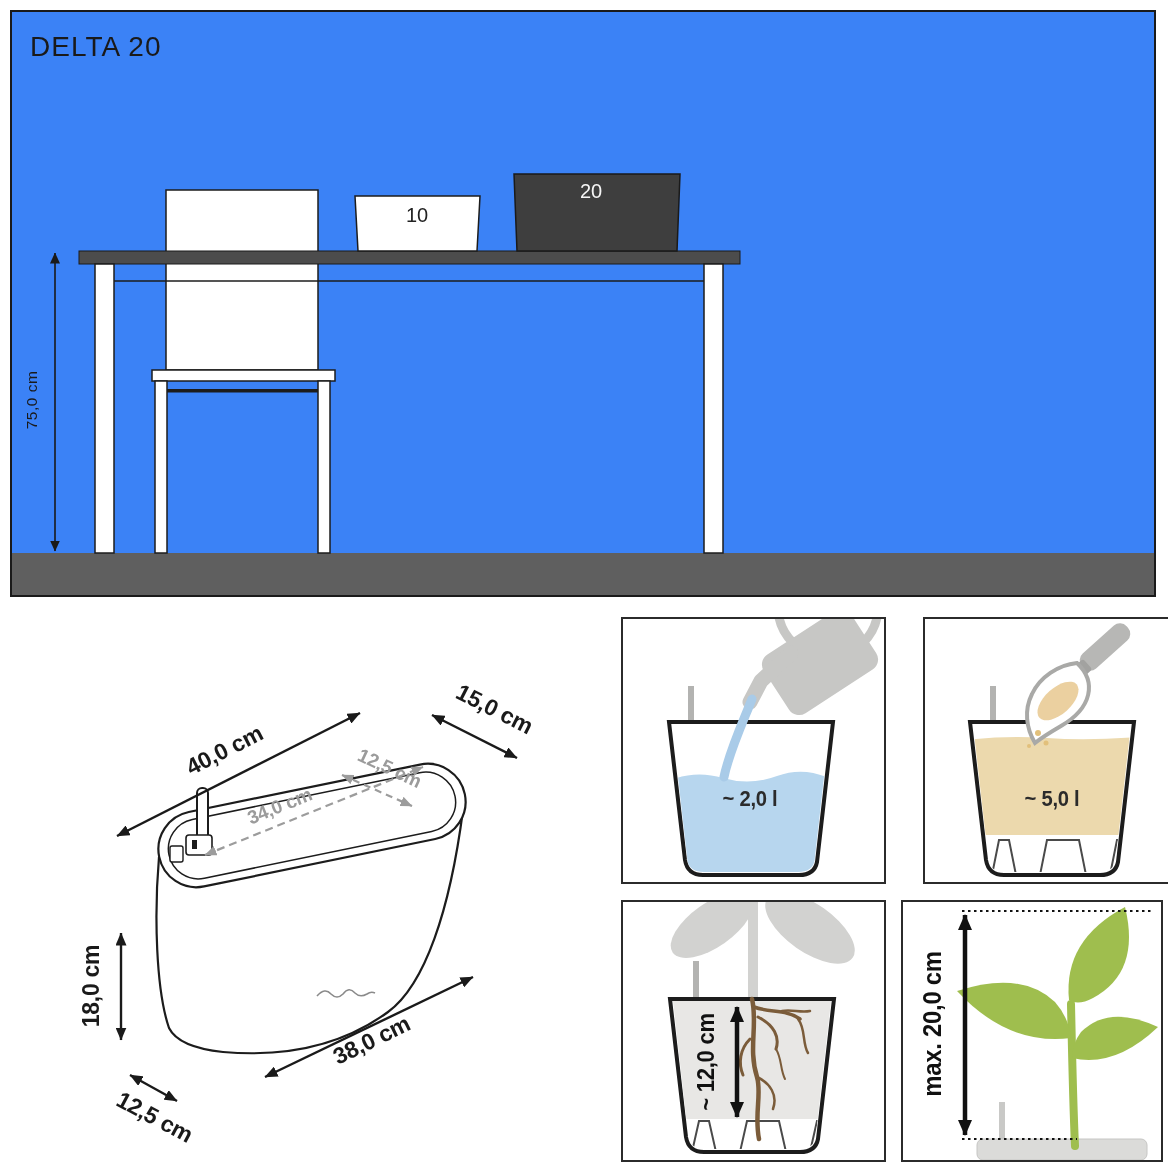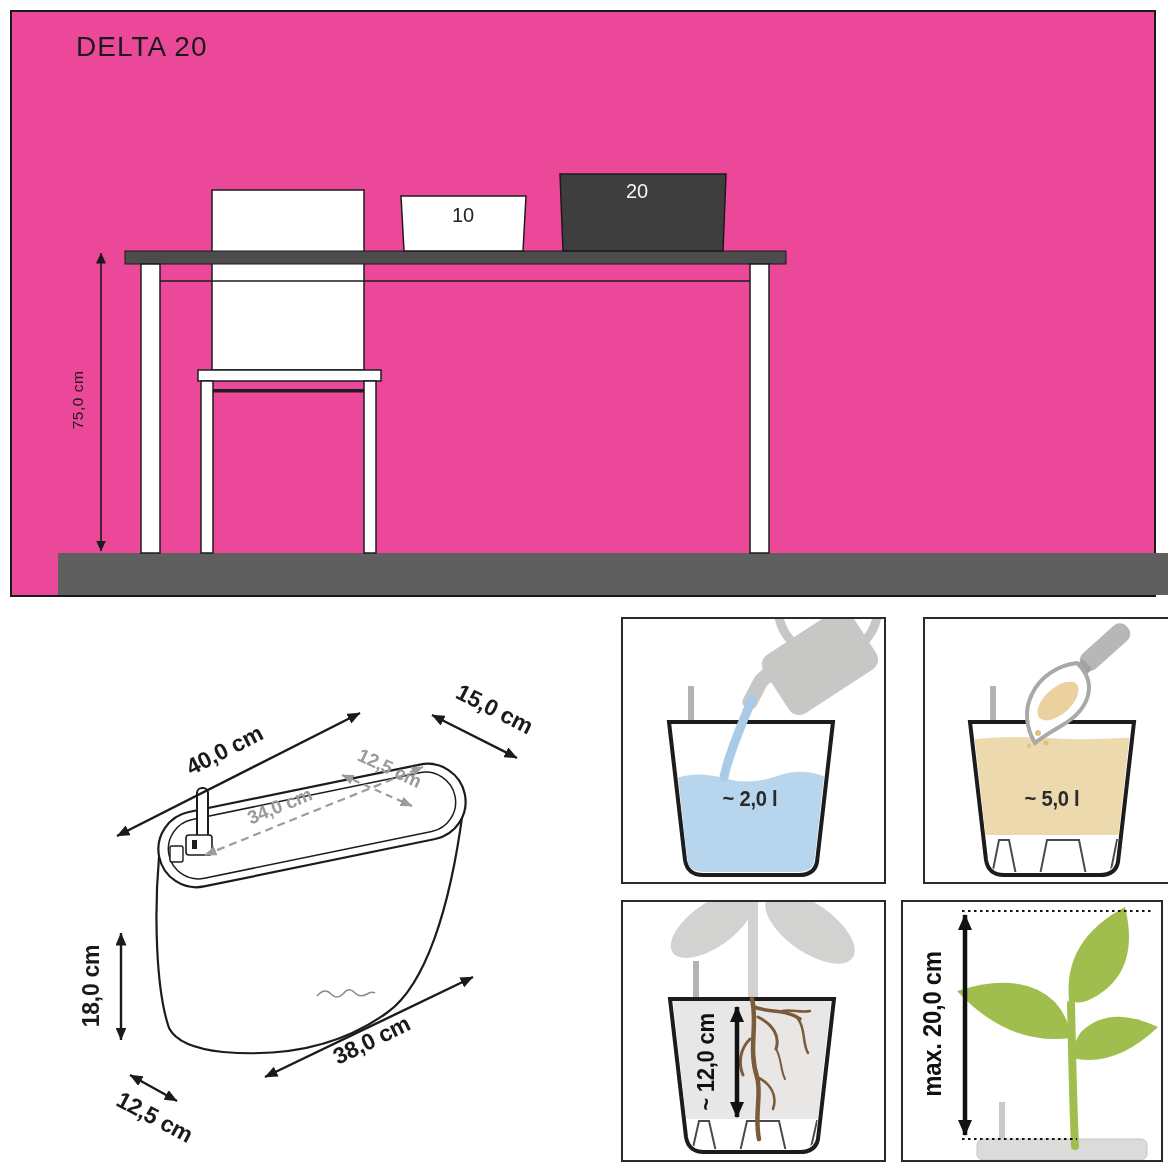--- a/index.html
+++ b/index.html
@@ -1,17 +1,17 @@
 <!DOCTYPE html>
 <html><head>
 <meta charset="utf-8">
 <style>
   html,body{margin:0;padding:0;background:#fff;}
   body{width:1168px;height:1163px;position:relative;font-family:"Liberation Sans",sans-serif;overflow:hidden;}
-  #top-box{position:absolute;left:10px;top:10px;width:1146px;height:587px;border:2px solid #1a1a1a;background:#ec4899;box-sizing:border-box;padding-left:46px;}
+  #top-box{position:absolute;left:10px;top:10px;width:1146px;height:587px;border:2px solid #1a1a1a;background:#3b82f6;box-sizing:border-box;}
   #iso-wrap{position:absolute;left:55px;top:630px;width:550px;height:533px;}
   .panel{position:absolute;background:#fff;border:2px solid #2b2b2b;box-sizing:border-box;}
   #panel-water{left:621px;top:617px;width:265px;height:267px;text-align:right;}
   #panel-substrate{left:901px;top:617px;width:262px;height:267px;margin-left:22px;}
   #panel-root{left:621px;top:900px;width:265px;height:262px;}
   #panel-plant{left:901px;top:900px;width:262px;height:262px;}
   svg{display:block;}
   svg text{font-family:"Liberation Sans",sans-serif;}
   .title-text{font-size:28px;font-weight:500;fill:#1a1a1a;letter-spacing:1px;}
   .scene-label{font-size:20px;font-weight:500;fill:#222;}

